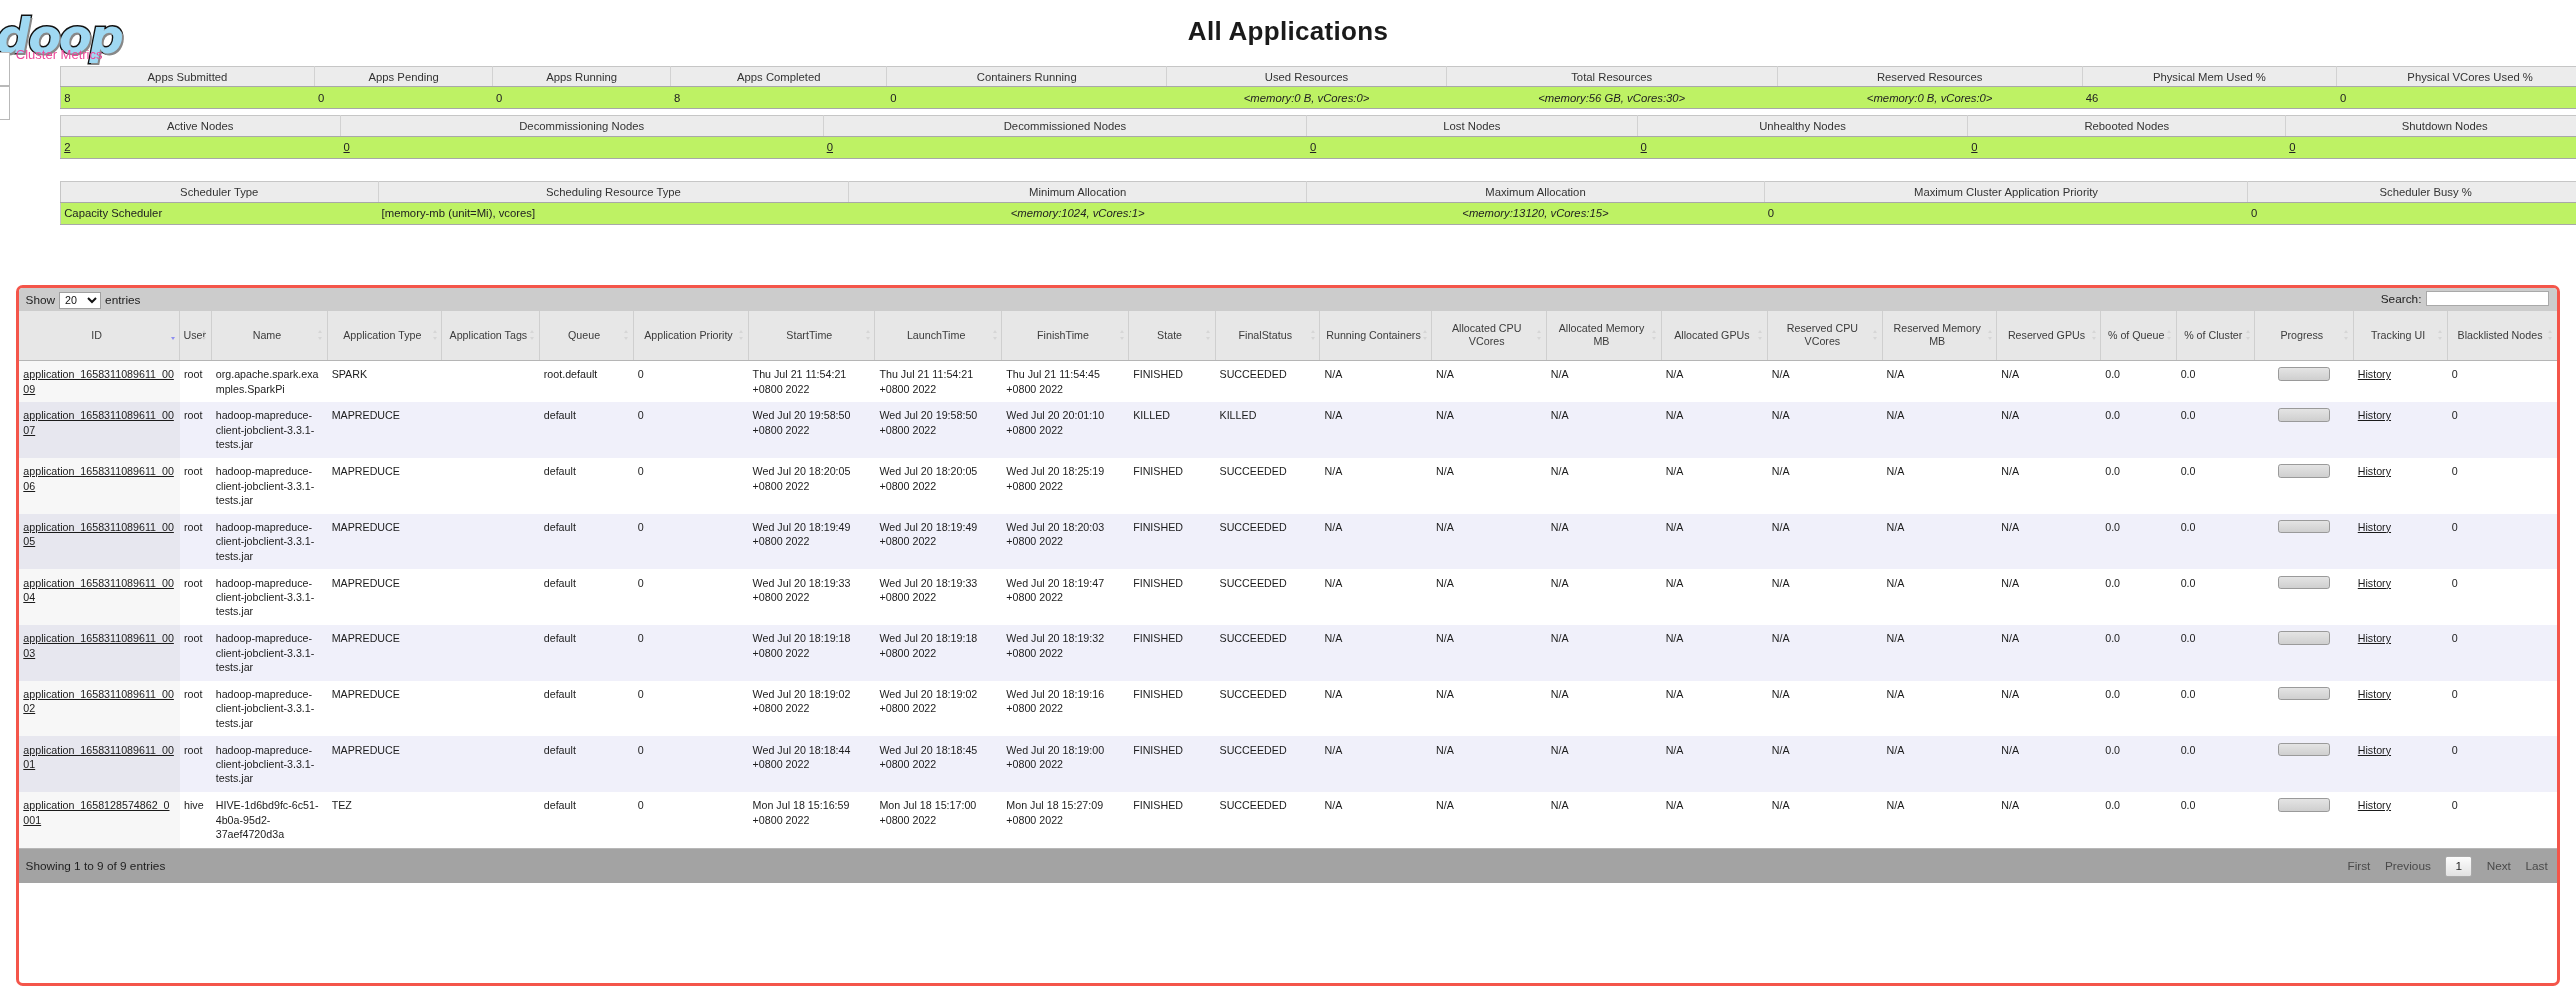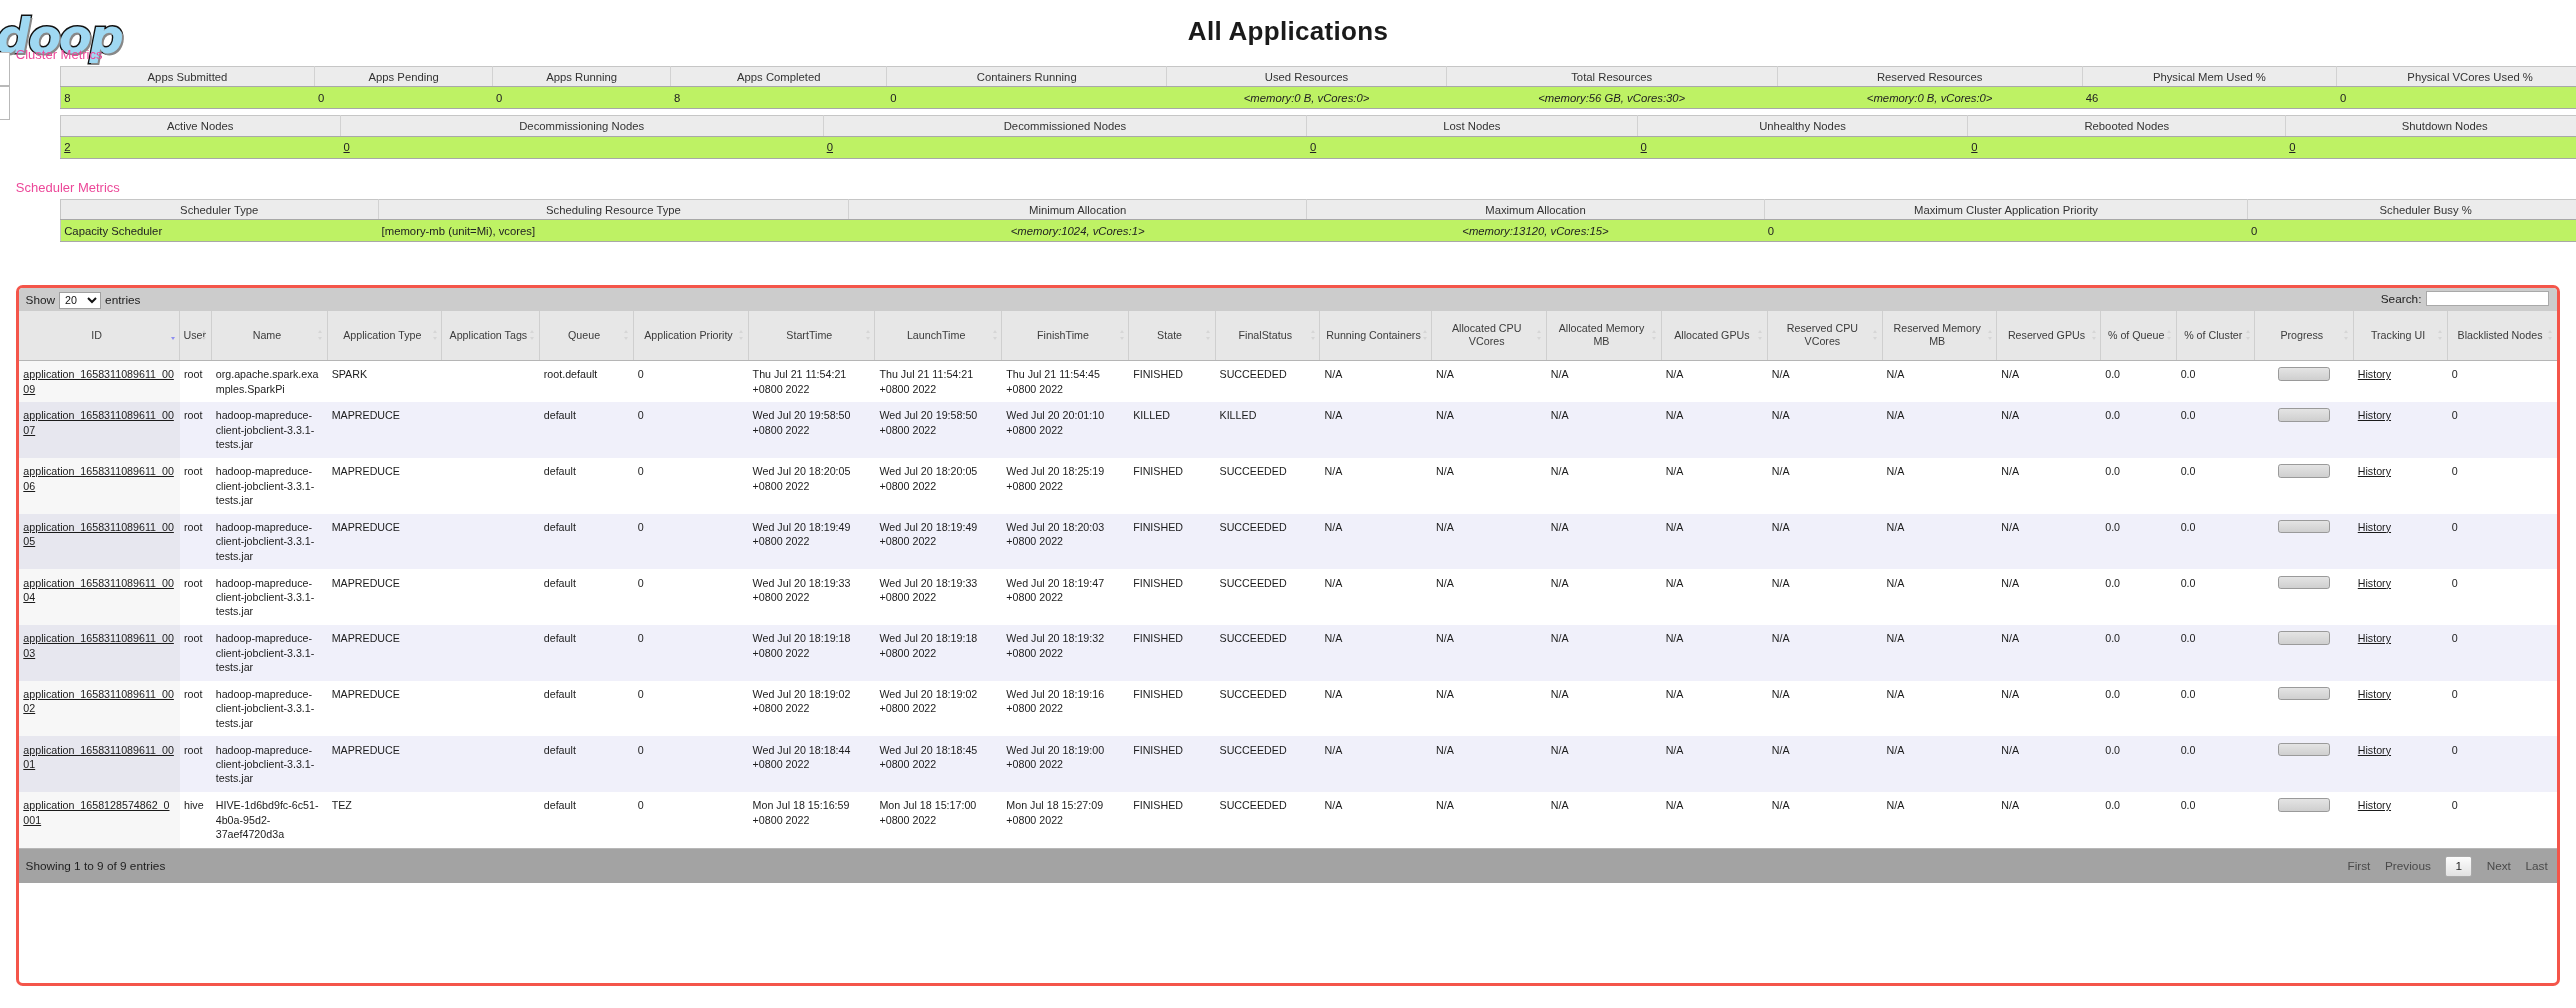--- a/index.html
+++ b/index.html
@@ -341,21 +341,20 @@
         <td><span class="nlink">0</span></td>
         <td><span class="nlink">0</span></td>
         <td><span class="nlink">0</span></td>
         <td><span class="nlink">0</span></td>
       </tr>
     </tbody>
   </table>
 </div>
 
 <div class="section" style="top:181px;">
-  <div class="section-title">Scheduler Metrics</div>
   <table class="metrics">
     <thead>
       <tr>
         <th style="width:12.5%">Scheduler Type</th>
         <th style="width:18.5%">Scheduling Resource Type</th>
         <th style="width:18%">Minimum Allocation</th>
         <th style="width:18%">Maximum Allocation</th>
         <th style="width:19%">Maximum Cluster Application Priority</th>
         <th style="width:14%">Scheduler Busy %</th>
       </tr>

